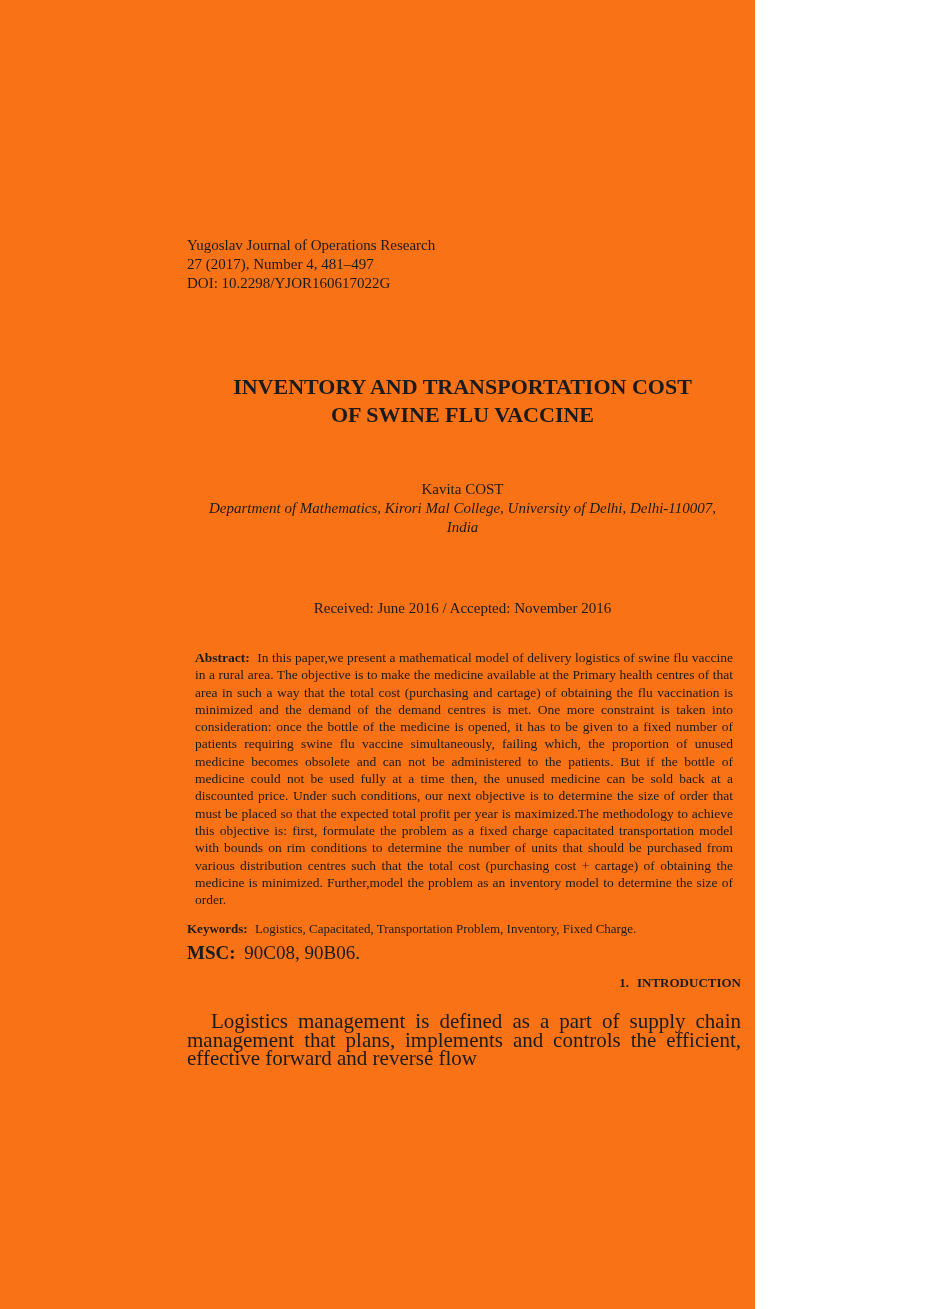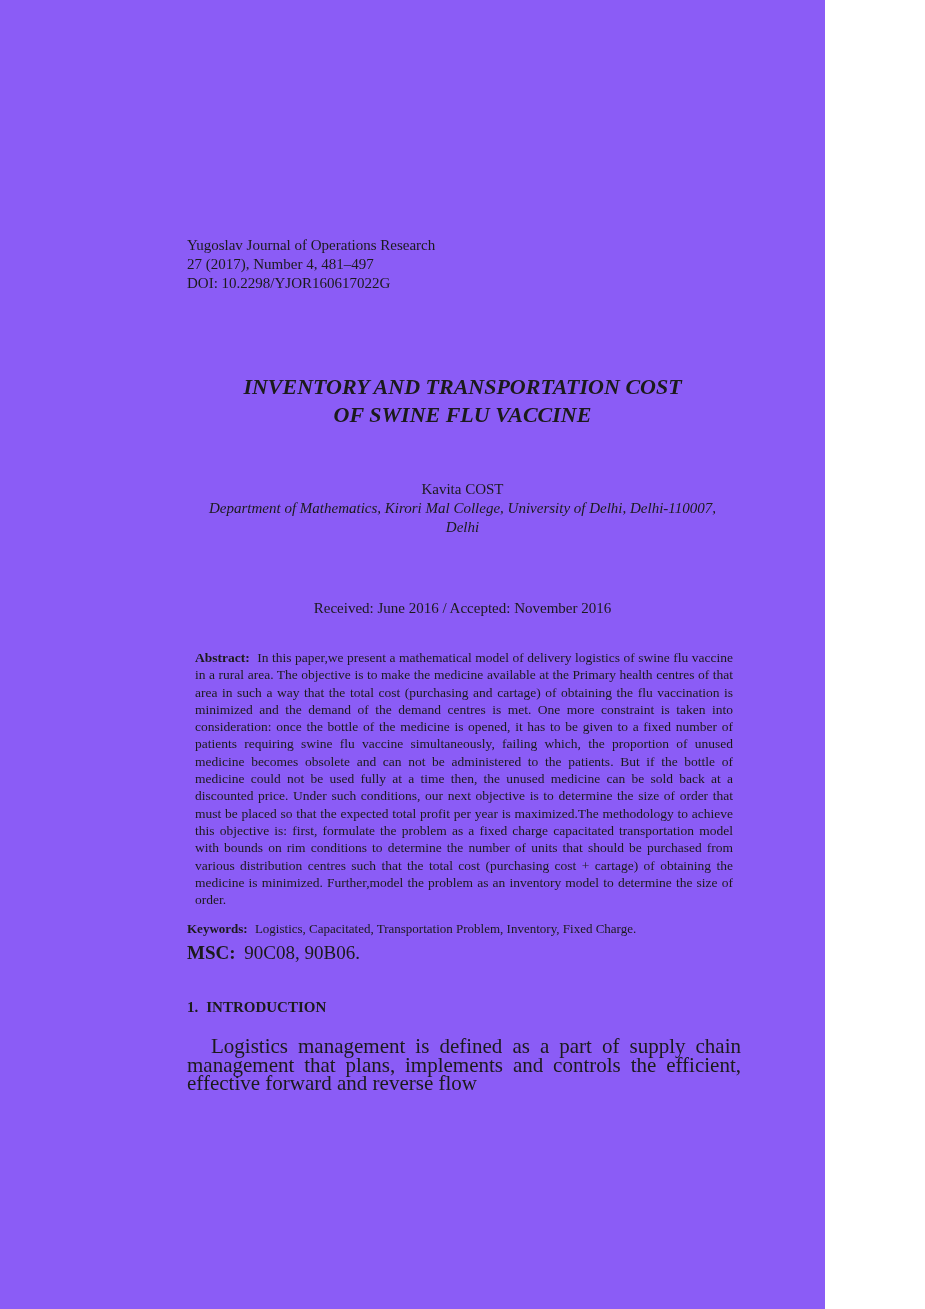--- a/index.html
+++ b/index.html
@@ -2,23 +2,23 @@
 <html><head>
 <meta charset="utf-8">
 <style>
   html, body {
     margin: 0;
     padding: 0;
     background: #ffffff;
   }
   .page {
     position: relative;
-    width: 825px;
+    width: 755px;
     height: 1309px;
-    background: #8b5cf6;
+    background: #f97316;
     font-family: "Liberation Serif", "DejaVu Serif", serif;
     color: #1b1b1b;
     overflow: hidden;
   }
   .journal-header {
     position: absolute;
     left: 187px;
     top: 236px;
     font-size: 15px;
     line-height: 19px;
@@ -26,21 +26,20 @@
   }
   .paper-title {
     position: absolute;
     left: 110px;
     top: 358px;
     width: 705px;
     text-align: center;
     font-weight: bold;
     font-size: 22px;
     line-height: 28px;
-    font-style: italic;
   }
   .author-block {
     position: absolute;
     left: 110px;
     top: 480px;
     width: 705px;
     text-align: center;
     font-size: 15px;
     line-height: 19px;
   }
@@ -75,24 +74,24 @@
     margin: 12px 0 0 0;
     font-size: 13px;
     line-height: 17.3px;
   }
   .msc-par {
     margin: 6px 0 0 0;
     font-size: 19px;
     line-height: 17.3px;
   }
   .section-heading {
-    margin: 38px 0 0 0;
-    text-align: left;
+    margin: 14px 0 0 0;
+    text-align: right;
     font-weight: bold;
-    font-size: 15px;
+    font-size: 13px;
   }
   .section-heading .sec-num { margin-right: 8px; }
   .intro-par {
     margin: 21px 0 12px 0;
     font-size: 21px;
     line-height: 18.5px;
     text-align: justify;
     text-indent: 24px;
   }
 </style>
@@ -108,21 +107,21 @@
   </div>
 
   <h1 class="paper-title">
     <span style="display:block">INVENTORY AND TRANSPORTATION COST</span>
     <span style="display:block">OF SWINE FLU VACCINE</span>
   </h1>
 
   <div class="author-block">
     <div>Kavita COST</div>
     <div class="italic">Department of Mathematics, Kirori Mal College, University of Delhi, Delhi-110007,</div>
-    <div class="italic">Delhi</div>
+    <div class="italic">India</div>
   </div>
 
   <div class="received-line">Received: June 2016 / Accepted: November 2016</div>
 
   <div class="front-matter">
 
     <p class="abstract-par"><span class="lbl">Abstract:</span> <span>In this paper,we present a mathematical model of delivery logistics of swine flu vaccine in a rural area. The objective is to make the medicine available at the Primary health centres of that area in such a way that the total cost (purchasing and cartage) of obtaining the flu vaccination is minimized and the demand of the demand centres is met. One more constraint is taken into consideration: once the bottle of the medicine is opened, it has to be given to a fixed number of patients requiring swine flu vaccine simultaneously, failing which, the proportion of unused medicine becomes obsolete and can not be administered to the patients. But if the bottle of medicine could not be used fully at a time then, the unused medicine can be sold back at a discounted price. Under such conditions, our next objective is to determine the size of order that must be placed so that the expected total profit per year is maximized.The methodology to achieve this objective is: first, formulate the problem as a fixed charge capacitated transportation model with bounds on rim conditions to determine the number of units that should be purchased from various distribution centres such that the total cost (purchasing cost + cartage) of obtaining the medicine is minimized. Further,model the problem as an inventory model to determine the size of order.</span></p>
 
     <p class="kw-par"><span class="lbl">Keywords:</span> <span>Logistics, Capacitated, Transportation Problem, Inventory, Fixed Charge.</span></p>
 

